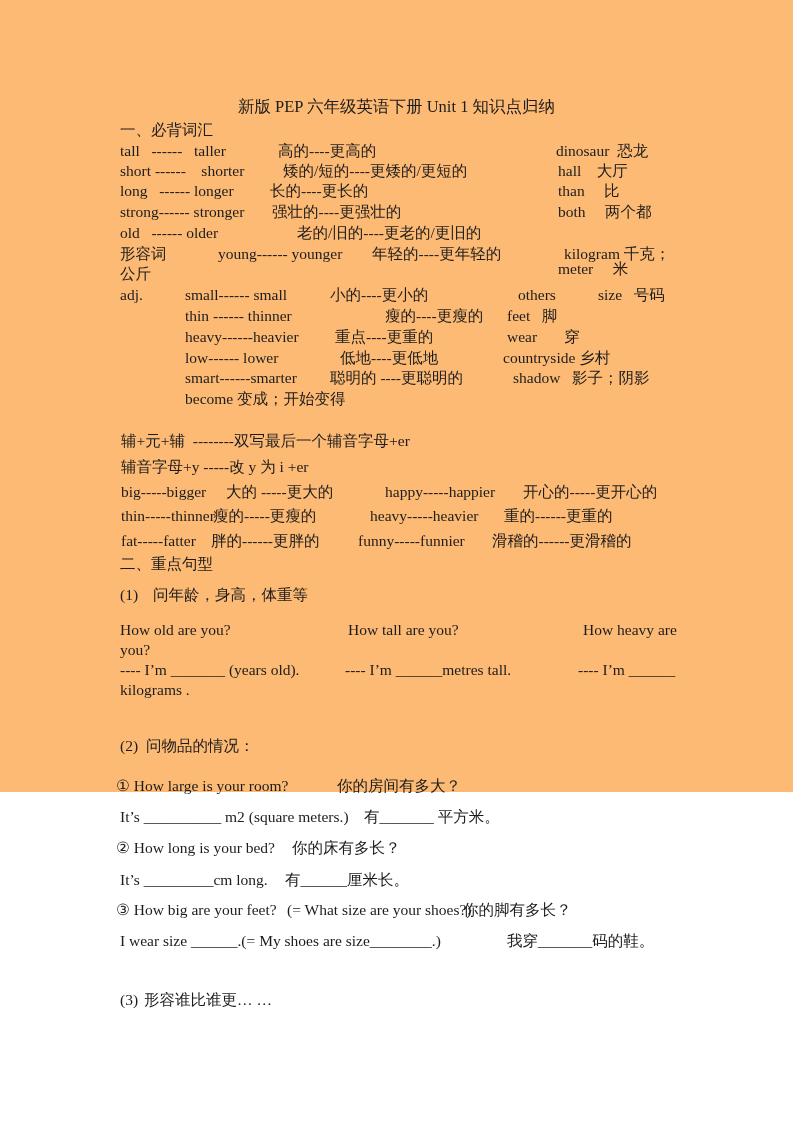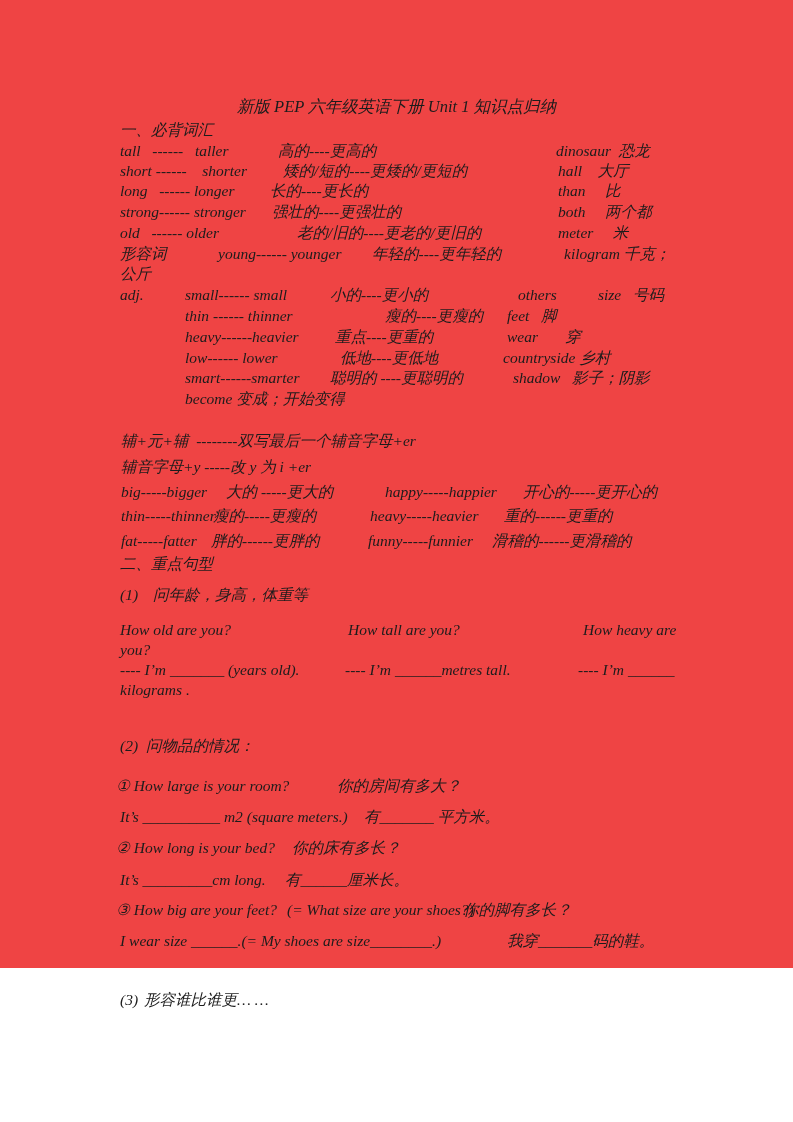--- a/index.html
+++ b/index.html
@@ -11,23 +11,22 @@
     height: 1122px;
     background: #ffffff;
     position: relative;
     overflow: hidden;
     font-family: "Liberation Serif", "DejaVu Serif", serif;
     color: #1c1c1c;
   }
   .page {
     position: absolute;
     left: 0; top: 0;
-    width: 793px; height: 968px;
-    background: #ef4444;
-    font-style: italic;
+    width: 793px; height: 792px;
+    background: #fdba74;
   }
   .doc-title {
     position: absolute;
     top: 96px;
     left: 0;
     width: 100%;
     text-align: center;
     font-size: 16.5px;
     line-height: 22px;
     white-space: pre;
@@ -78,21 +77,21 @@
         <span class="seg" style="left: 438px;">than     比</span>
       </div>
       <div class="line" style="top: 201px;">
         <span class="seg" style="left: 0px;">strong------ stronger</span>
         <span class="seg" style="left: 152px;">强壮的----更强壮的</span>
         <span class="seg" style="left: 438px;">both     两个都</span>
       </div>
       <div class="line" style="top: 222px;">
         <span class="seg" style="left: 0px;">old   ------ older</span>
         <span class="seg" style="left: 153px; margin-left: 24px;">老的/旧的----更老的/更旧的</span>
-        <span class="seg" style="left: 438px;">meter     米</span>
+        <span class="seg" style="left: 438px; margin-top: 36px;">meter     米</span>
       </div>
       <div class="line" style="top: 243px;">
         <span class="seg" style="left: 0px;">形容词</span>
         <span class="seg" style="left: 98px;">young------ younger</span>
         <span class="seg" style="left: 252px;">年轻的----更年轻的</span>
         <span class="seg" style="left: 444px;">kilogram 千克；</span>
       </div>
       <div class="line" style="top: 263px;">
         <span class="seg" style="left: 0px;">公斤</span>
       </div>
@@ -140,21 +139,21 @@
       </div>
       <div class="line" style="top: 505px;">
         <span class="seg" style="left: 1px;">thin-----thinner</span>
         <span class="seg" style="left: 93px;">瘦的-----更瘦的</span>
         <span class="seg" style="left: 250px;">heavy-----heavier</span>
         <span class="seg" style="left: 384px;">重的------更重的</span>
       </div>
       <div class="line" style="top: 530px;">
         <span class="seg" style="left: 1px;">fat-----fatter</span>
         <span class="seg" style="left: 91px;">胖的------更胖的</span>
-        <span class="seg" style="left: 248px;">funny-----funnier</span>
+        <span class="seg" style="left: 238px;">funny-----funnier</span>
         <span class="seg" style="left: 372px;">滑稽的------更滑稽的</span>
       </div>
       <div class="line" style="top: 553px;">
         <span class="seg" style="left: 0px;">二、重点句型</span>
       </div>
       <div class="line" style="top: 584px;">
         <span class="seg" style="left: 0px;">(1)</span>
         <span class="seg" style="left: 33px;">问年龄，身高，体重等</span>
       </div>
       <div class="line" style="top: 619px;">

